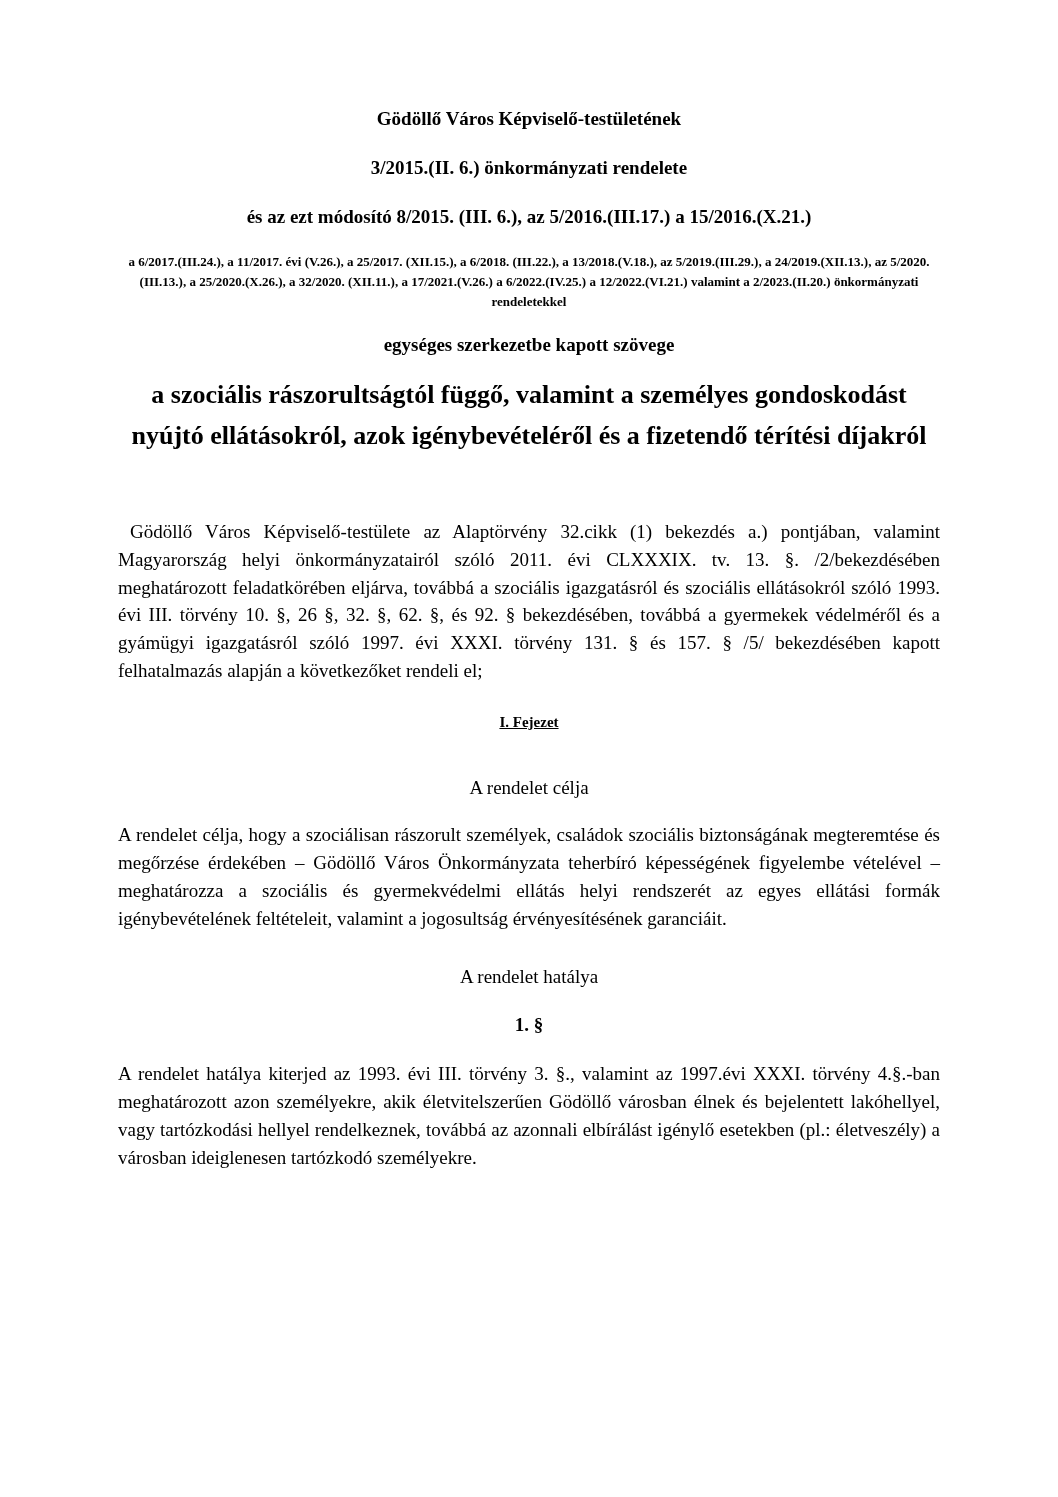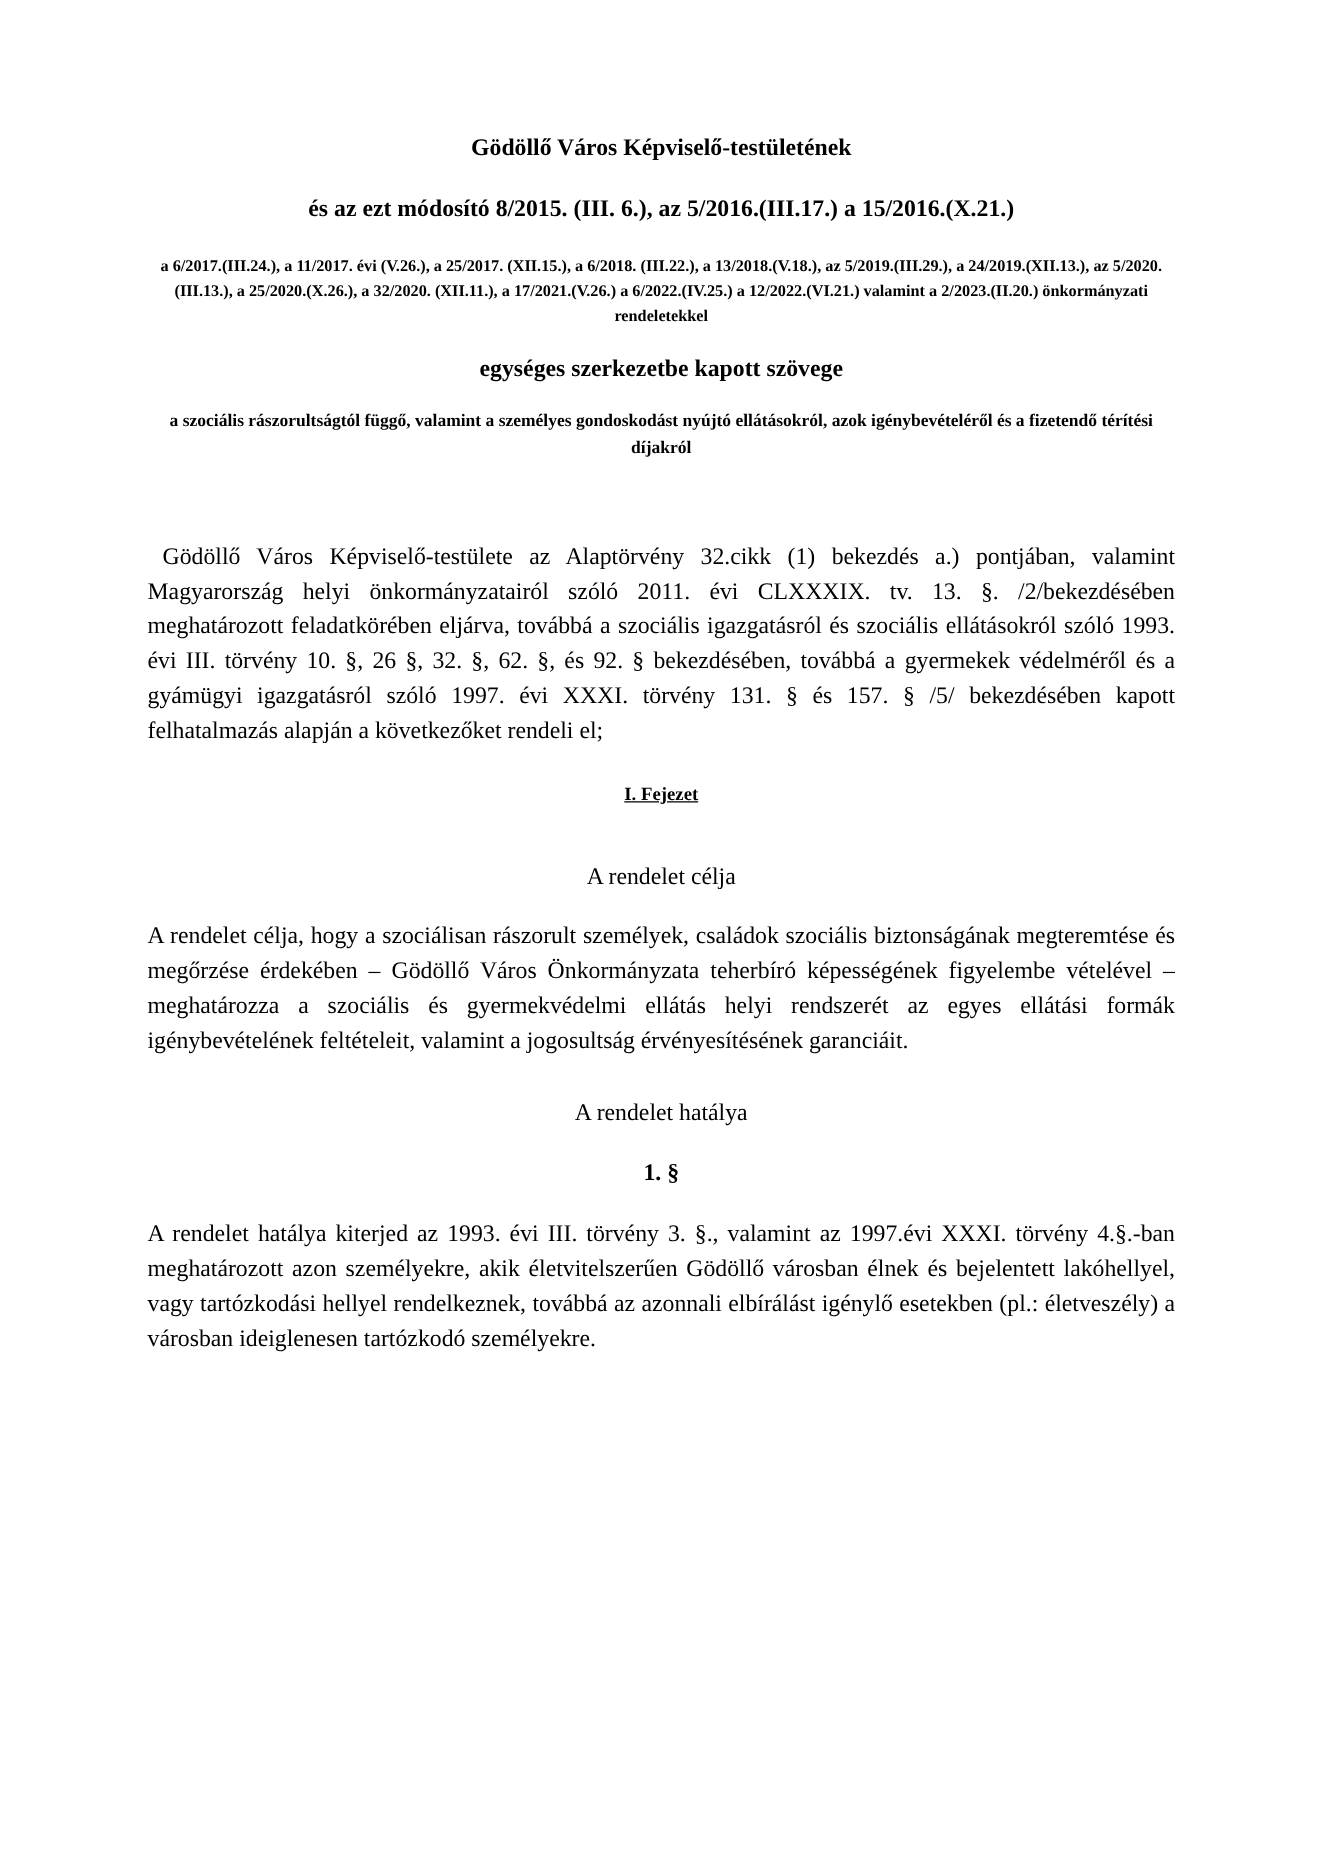--- a/index.html
+++ b/index.html
@@ -37,21 +37,21 @@
     margin: 0 0 18px 0;
   }
   .title-sub {
     font-weight: bold;
     font-size: 19px;
     line-height: 1.55;
     margin: 0 0 16px 0;
   }
   .title-scope {
     font-weight: bold;
-    font-size: 14px;
+    font-size: 26px;
     line-height: 1.55;
     margin: 0 0 10px 0;
   }
   .body-gap {
     height: 52px;
   }
   p.body {
     font-size: 19px;
     line-height: 1.46;
     text-align: justify;
@@ -84,20 +84,21 @@
     margin: 26px 0 24px 0;
   }
 </style>
 </head>
 <body>
 
 <div class="page">
 
   <div class="title-block">
     <div class="title-line">Gödöllő Város Képviselő-testületének</div>
+    <div class="title-line">3/2015.(II. 6.) önkormányzati rendelete</div>
     <div class="title-line">és az ezt módosító 8/2015. (III. 6.), az 5/2016.(III.17.) a 15/2016.(X.21.)</div>
     <div class="title-multi">a 6/2017.(III.24.), a 11/2017. évi (V.26.), a 25/2017. (XII.15.), a 6/2018. (III.22.), a 13/2018.(V.18.), az 5/2019.(III.29.), a 24/2019.(XII.13.), az 5/2020.(III.13.), a 25/2020.(X.26.), a 32/2020. (XII.11.), a 17/2021.(V.26.) a 6/2022.(IV.25.) a 12/2022.(VI.21.) valamint a 2/2023.(II.20.) önkormányzati rendeletekkel</div>
     <div class="title-sub">egységes szerkezetbe kapott szövege</div>
     <div class="title-scope">a szociális rászorultságtól függő, valamint a személyes gondoskodást nyújtó ellátásokról, azok igénybevételéről és a fizetendő térítési díjakról</div>
   </div>
 
   <div class="body-gap"></div>
 
   <p class="body first">Gödöllő Város Képviselő-testülete az Alaptörvény 32.cikk (1) bekezdés a.) pontjában, valamint Magyarország helyi önkormányzatairól szóló 2011. évi CLXXXIX. tv. 13. §. /2/bekezdésében meghatározott feladatkörében eljárva, továbbá a szociális igazgatásról és szociális ellátásokról szóló 1993. évi III. törvény 10. §, 26 §, 32. §, 62. §, és 92. § bekezdésében, továbbá a gyermekek védelméről és a gyámügyi igazgatásról szóló 1997. évi XXXI. törvény 131. § és 157. § /5/ bekezdésében kapott felhatalmazás alapján a következőket rendeli el;</p>
 

